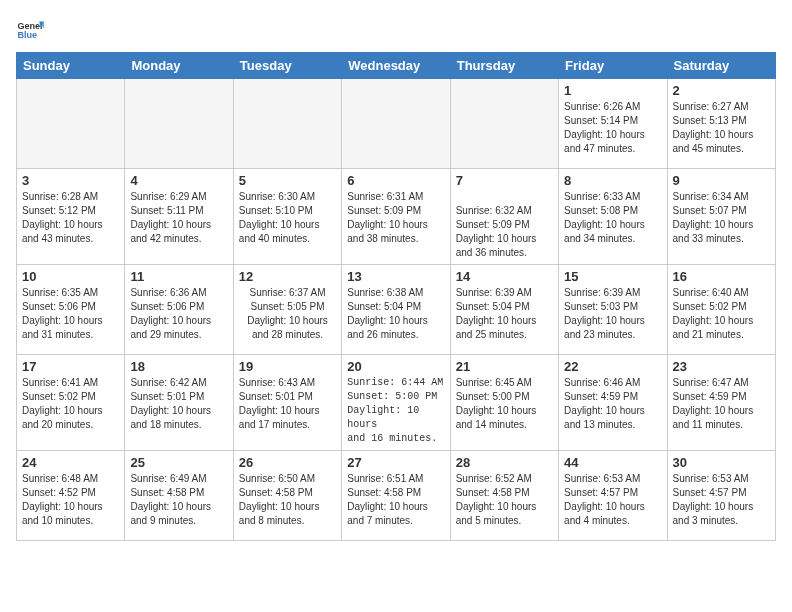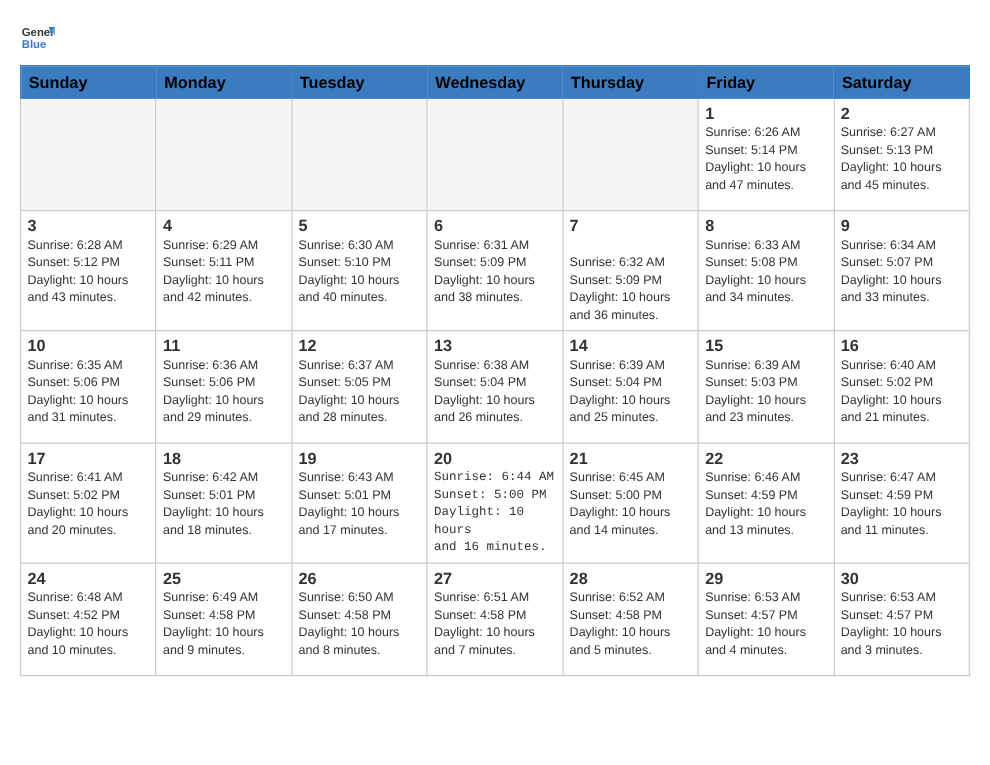--- a/index.html
+++ b/index.html
@@ -37,21 +37,21 @@
       font-size: 14px;
       color: #555;
     }
     .calendar {
       width: 100%;
       border-collapse: collapse;
       table-layout: fixed;
     }
     .calendar th {
       background: #3a7cbf;
-      color: #000000;
+      color: #ffffff;
       text-align: left;
       padding: 5px 6px;
       font-size: 13px;
       font-weight: bold;
       border: 1px solid #3a7cbf;
     }
     .calendar td {
       border: 1px solid #ccc;
       vertical-align: top;
       padding: 4px 5px;
@@ -186,21 +186,21 @@
         </td>
         <td>
           <span class="day-num">11</span>
           <div class="day-info" style="white-space: pre-line;">Sunrise: 6:36 AM
 Sunset: 5:06 PM
 Daylight: 10 hours
 and 29 minutes.</div>
         </td>
         <td>
           <span class="day-num">12</span>
-          <div class="day-info" style="white-space: pre-line;">Sunrise: 6:37 AM
+          <div class="day-info" style="white-space: pre-line; text-align: center;">Sunrise: 6:37 AM
 Sunset: 5:05 PM
 Daylight: 10 hours
 and 28 minutes.</div>
         </td>
         <td>
           <span class="day-num">13</span>
           <div class="day-info" style="white-space: pre-line;">Sunrise: 6:38 AM
 Sunset: 5:04 PM
 Daylight: 10 hours
 and 26 minutes.</div>
@@ -308,21 +308,21 @@
 and 7 minutes.</div>
         </td>
         <td>
           <span class="day-num">28</span>
           <div class="day-info" style="white-space: pre-line;">Sunrise: 6:52 AM
 Sunset: 4:58 PM
 Daylight: 10 hours
 and 5 minutes.</div>
         </td>
         <td>
-          <span class="day-num">29</span>
+          <span class="day-num">44</span>
           <div class="day-info" style="white-space: pre-line;">Sunrise: 6:53 AM
 Sunset: 4:57 PM
 Daylight: 10 hours
 and 4 minutes.</div>
         </td>
         <td>
           <span class="day-num">30</span>
           <div class="day-info" style="white-space: pre-line;">Sunrise: 6:53 AM
 Sunset: 4:57 PM
 Daylight: 10 hours

